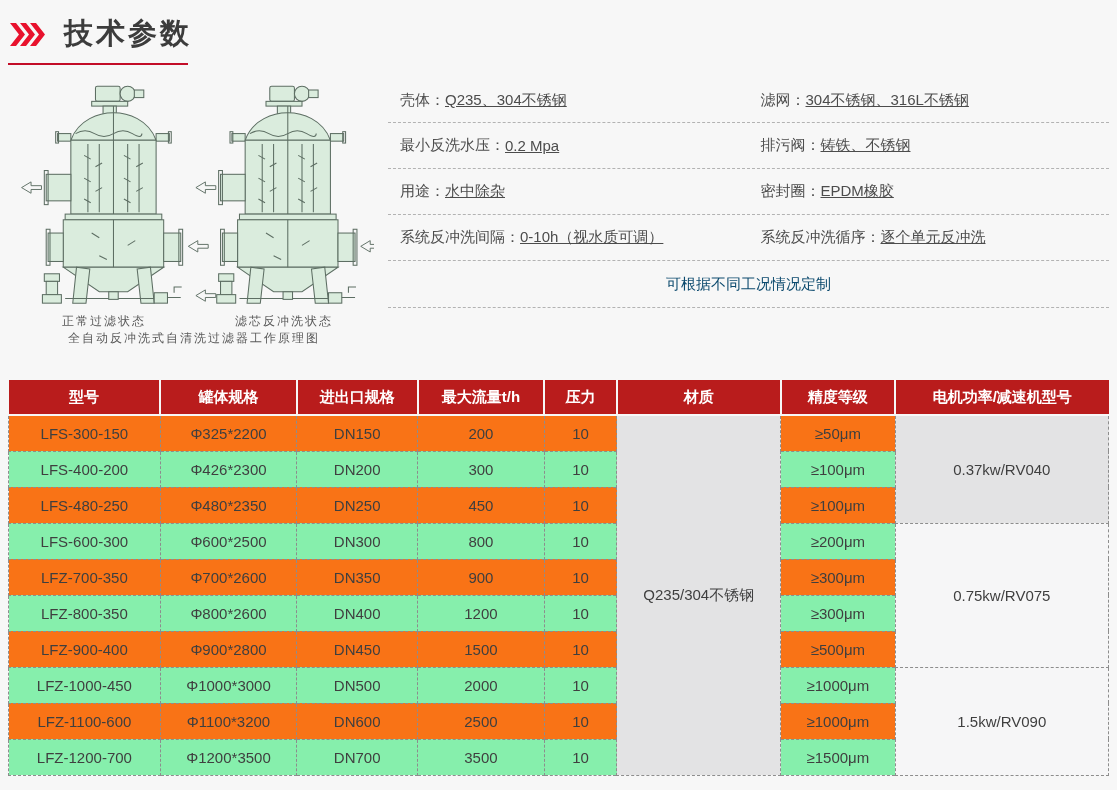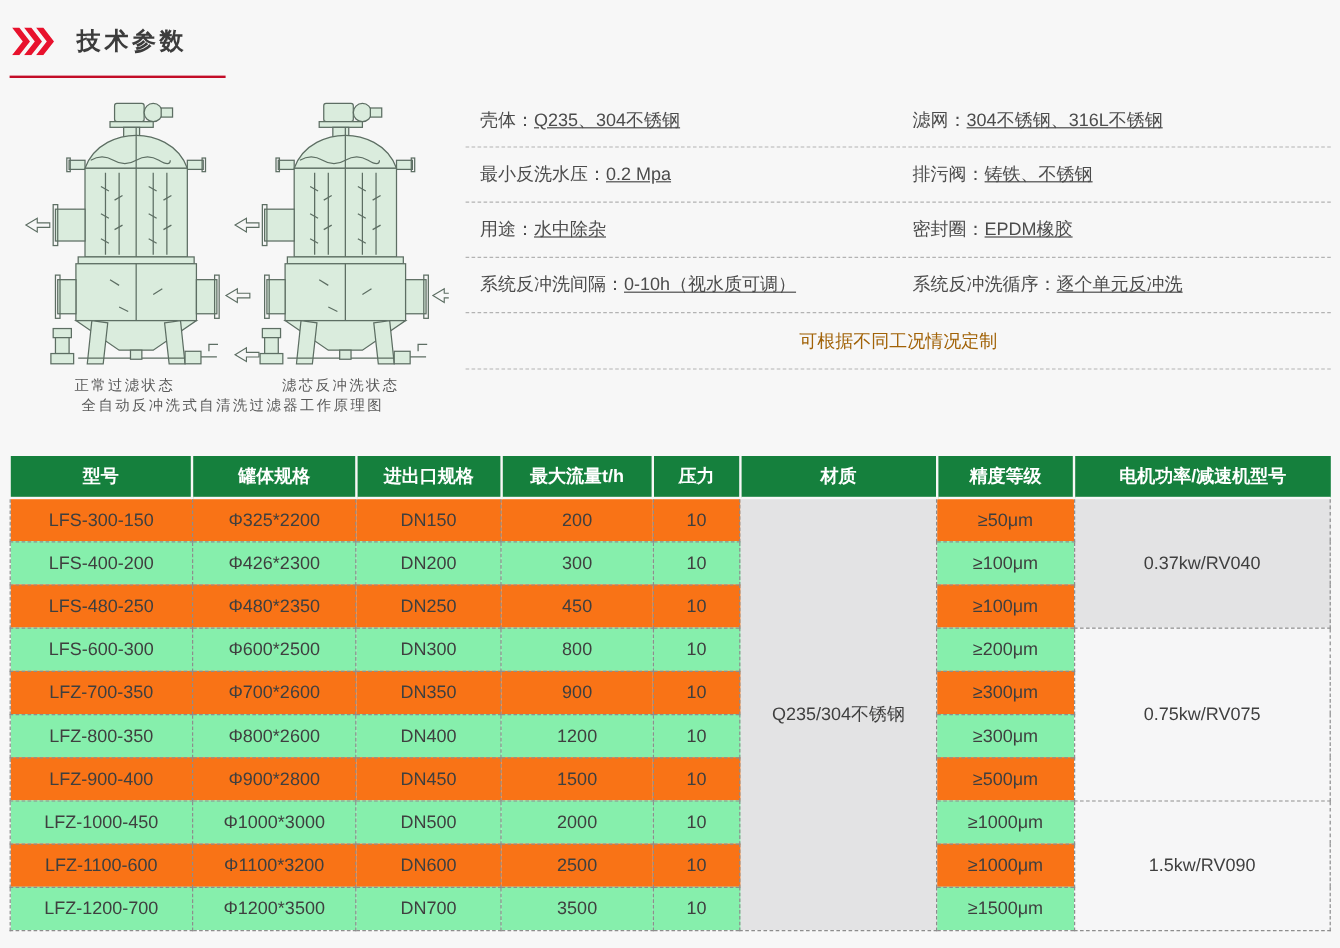--- a/index.html
+++ b/index.html
@@ -10,51 +10,51 @@
     color: #3f3f3f;
     overflow: hidden;
   }
   .page { width: 1117px; height: 790px; position: relative; }
 
   
   .page-header { padding: 14px 0 0 10px; }
   .title-row { display: flex; align-items: center; gap: 18px; height: 40px; }
   .chevrons { width: 36px; height: 23px; display: block; }
   h1.page-title {
-    font-size: 20px; font-weight: 700; color: #3c3c3c; letter-spacing: 3px;
+    font-size: 29px; font-weight: 700; color: #3c3c3c; letter-spacing: 3px;
   }
   .title-underline { width: 180px; height: 2px; background: #c30d28; margin: 9px 0 0 -2px; }
 
   
   .content { display: flex; margin-top: 14px; }
   .diagram { width: 388px; flex: 0 0 388px; padding-left: 14px; }
   .diagram svg { display: block; }
   .diagram-captions { display: flex; width: 360px; margin-top: -4px; }
   .diagram-captions span { width: 50%; text-align: center; font-size: 12px; color: #5a5a5a; letter-spacing: 2px; }
   .diagram-caption-main { width: 360px; text-align: center; font-size: 12px; color: #5a5a5a; letter-spacing: 2px; }
 
   .specs { flex: 1; margin-right: 8px; font-size: 15px; color: #4c4c4c; }
   .spec-row { display: flex; height: 46px; border-bottom: 1px dashed #b3b3b3; align-items: center; }
   .spec-row:first-child { height: 44px; }
   .spec-item { width: 50%; display: flex; align-items: center; padding-left: 12px; }
   .spec-label { white-space: nowrap; }
   .spec-value { white-space: nowrap; text-decoration: underline; }
   .spec-note {
     height: 47px; display: flex; align-items: center; justify-content: center;
-    color: #a16207; border-bottom: 1px dashed #b3b3b3; font-size: 15px;
+    color: #0c4a6e; border-bottom: 1px dashed #b3b3b3; font-size: 15px;
   }
 
   
   table.spec-table {
     border-collapse: collapse; table-layout: fixed;
     width: 1101px; margin: 33px 8px 0 8px;
     font-size: 15px; color: #3f3f3f;
   }
   .spec-table th {
-    background: #15803d; color: #ffffff; font-weight: 700; font-size: 15px;
+    background: #b91c1c; color: #ffffff; font-weight: 700; font-size: 15px;
     height: 35px; border-right: 2px solid #f7f7f7; border-bottom: 2px solid #f7f7f7;
     text-align: center;
   }
   .spec-table th:last-child { border-right: none; }
   .spec-table td {
     border: 1px dashed #8d8d8d; height: 36px; text-align: center; vertical-align: middle;
   }
   tr.dark td { background: #f97316; }
   tr.light td { background: #86efac; }
   td.cell-dark { background: #e3e3e4 !important; }

